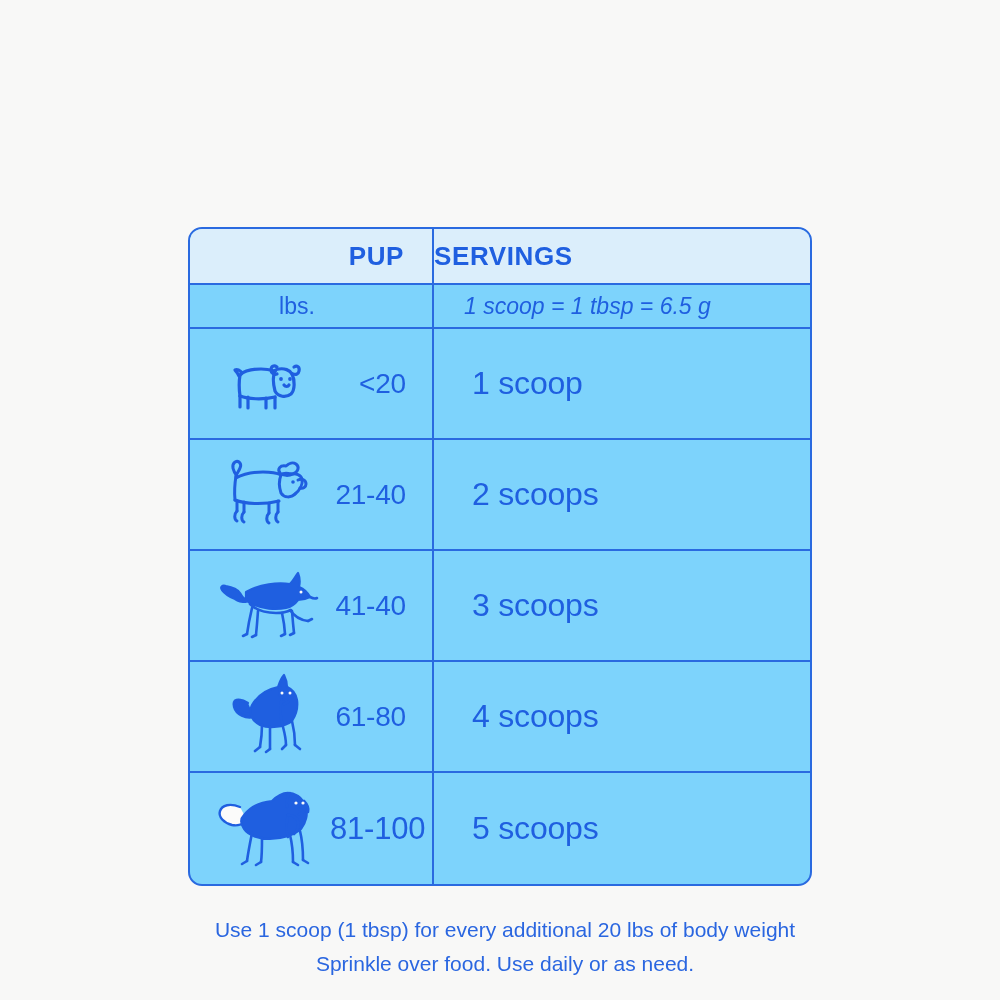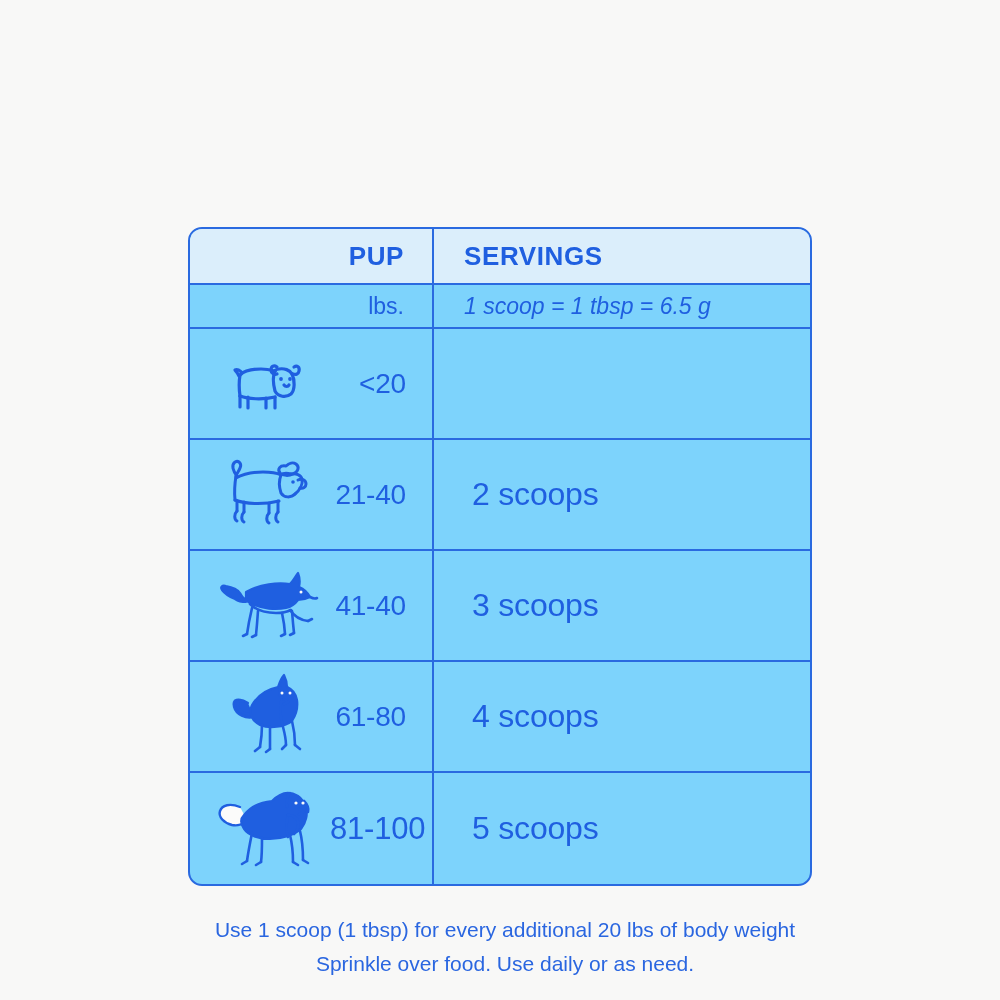--- a/index.html
+++ b/index.html
@@ -88,28 +88,27 @@
     letter-spacing: 0.6px;
     color: #1f5fe0;
   }
   .row-head .cell-pup .head-label {
     width: 100%;
     text-align: right;
     padding-right: 28px;
     box-sizing: border-box;
   }
   .row-head .cell-serv .head-label {
-    padding-left: 30px;
   }
 
   
   .row-sub { height: 44px; }
   .sub-unit {
     width: 100%;
-    text-align: right;
+    text-align: center;
     padding-right: 28px;
     box-sizing: border-box;
     font-size: 23px;
     color: #1f5fe0;
   }
   .sub-equiv {
     padding-left: 30px;
     font-size: 23px;
     color: #1f5fe0;
     font-style: italic;
@@ -206,20 +205,23 @@
             <path d="M45 18 C43 22 43 30 45 38 C48 44 56 45 61 41 C65 37 65 27 62 21"></path>
             <path d="M62 21 C60 17 54 15 49 16 C46 16.5 45 17 45 18"></path>
             <path d="M47 14 C44 12 41 13 41 17 C41 20 44 22 47 21"></path>
             <path d="M64 14 C67 12 70 14 69 18 C68.5 21 66 22 63 21"></path>
             <circle cx="51" cy="26" r="1.9" fill="#1f5fe0" stroke="none"></circle>
             <circle cx="60" cy="26" r="1.9" fill="#1f5fe0" stroke="none"></circle>
             <path d="M54 32 C55.5 34 58 34 59 32"></path>
           </svg>
         </div>
         <span class="weight">&lt;20</span>
+      </div>
+      <div class="cell-serv">
+        <span class="servings">1 scoop</span>
       </div>
     </div>
 
     <div class="row row-data">
       <div class="cell-pup">
         <div class="dog-slot">
           <svg width="90" height="82" viewBox="0 0 90 82" fill="none" stroke="#1f5fe0" stroke-width="3" stroke-linecap="round" stroke-linejoin="round">
             <path d="M14 22 C10 17 8 11 12 8 C16 6 19 10 17 14 C16 17 14 19 13 22"></path>
             <path d="M13 22 C12 28 11 36 12 46"></path>
             <path d="M13 24 C20 20 30 18 40 18 C48 18 54 19 58 21"></path>

